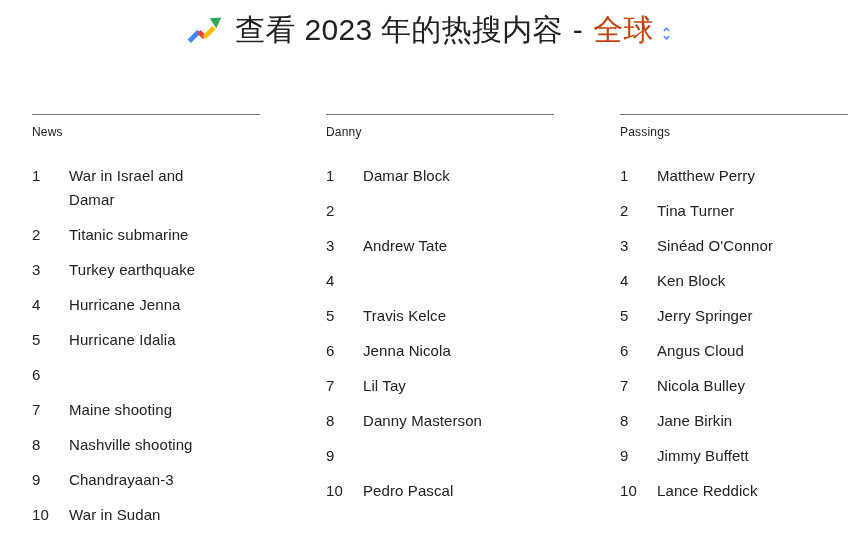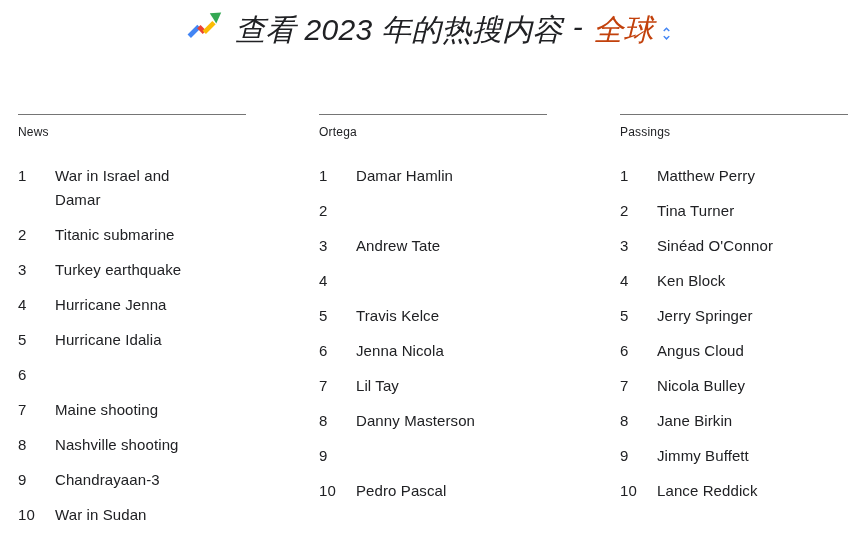--- a/index.html
+++ b/index.html
@@ -7,47 +7,46 @@
     margin: 0; padding: 0;
     width: 862px; height: 539px;
     background: #ffffff;
     font-family: "Liberation Sans", sans-serif;
     color: #202124;
     overflow: hidden;
   }
   
   .title-row {
     display: flex;
-    align-items: flex-start;
+    align-items: center;
     justify-content: center;
     margin-top: 10px;
     height: 40px;
     font-size: 30px;
     letter-spacing: 0.3px;
     white-space: nowrap;
-    font-style: italic;
   }
   .trends-icon { display: inline-flex; margin-right: 12px; }
   .trends-icon svg { width: 36px; height: 30px; display: block; }
   .title-text { color: #202124; }
   .title-sep { margin: 0 10px; color: #202124; }
   .region {
     display: inline-flex;
     align-items: center;
     color: #c2410c;
     cursor: pointer;
   }
   .region .unfold { margin-left: 4px; margin-top: 6px; }
   .region .unfold svg { width: 17px; height: 17px; display: block; }
 
   
   .columns {
     display: flex;
     justify-content: space-between;
-    padding: 0 14px 0 18px;
+    padding: 0 14px 0 32px;
     margin-top: 64px;
   }
   .col { width: 228px; }
   .rule {
     border: none;
     border-top: 1px solid #757575;
     margin: 0;
   }
   .col-header {
     margin: 10px 0 0 0;
@@ -148,25 +147,25 @@
 
   <li class="item">
     <span class="rank">10</span>
     <span class="label">War in Sudan</span>
   </li>
 </ol>
   </section>
 
   <section class="col">
     <hr class="rule">
-    <h3 class="col-header">Ortega</h3>
+    <h3 class="col-header">Danny</h3>
     <ol class="list">
   <li class="item">
     <span class="rank">1</span>
-    <span class="label">Damar Hamlin</span>
+    <span class="label">Damar Block</span>
   </li>
 
   <li class="item">
     <span class="rank">2</span>
   </li>
 
   <li class="item">
     <span class="rank">3</span>
     <span class="label">Andrew Tate</span>
   </li>

